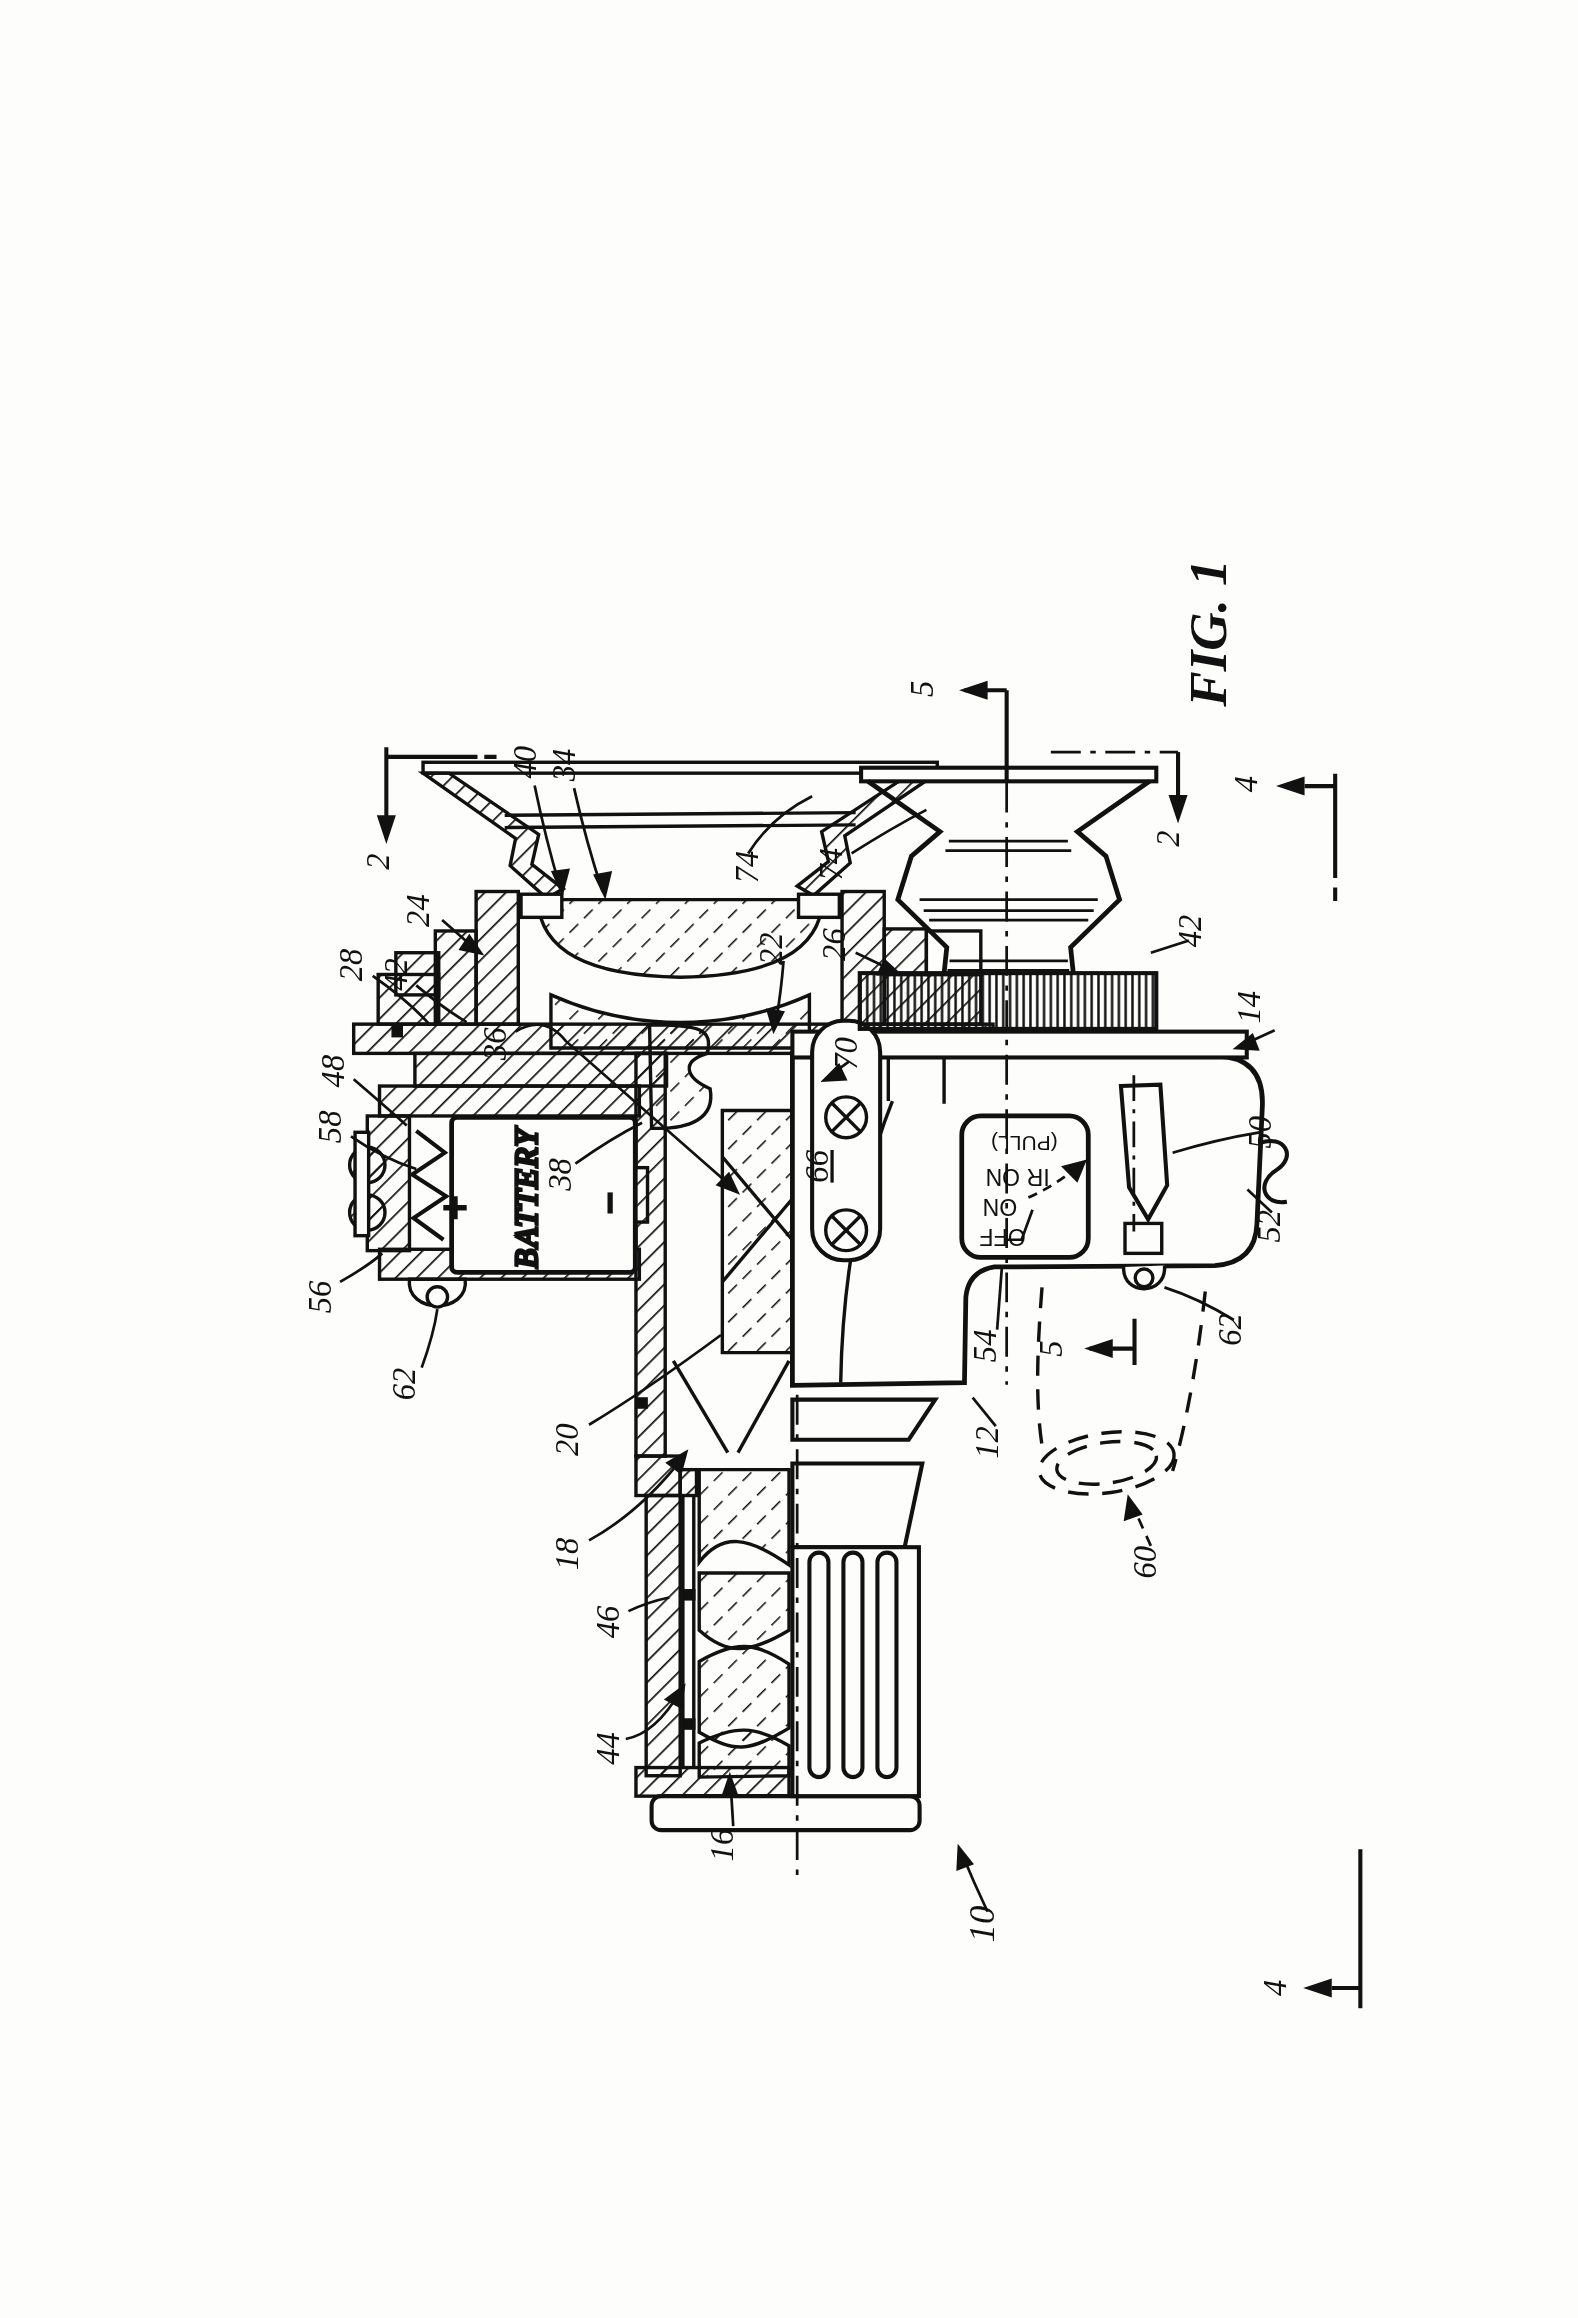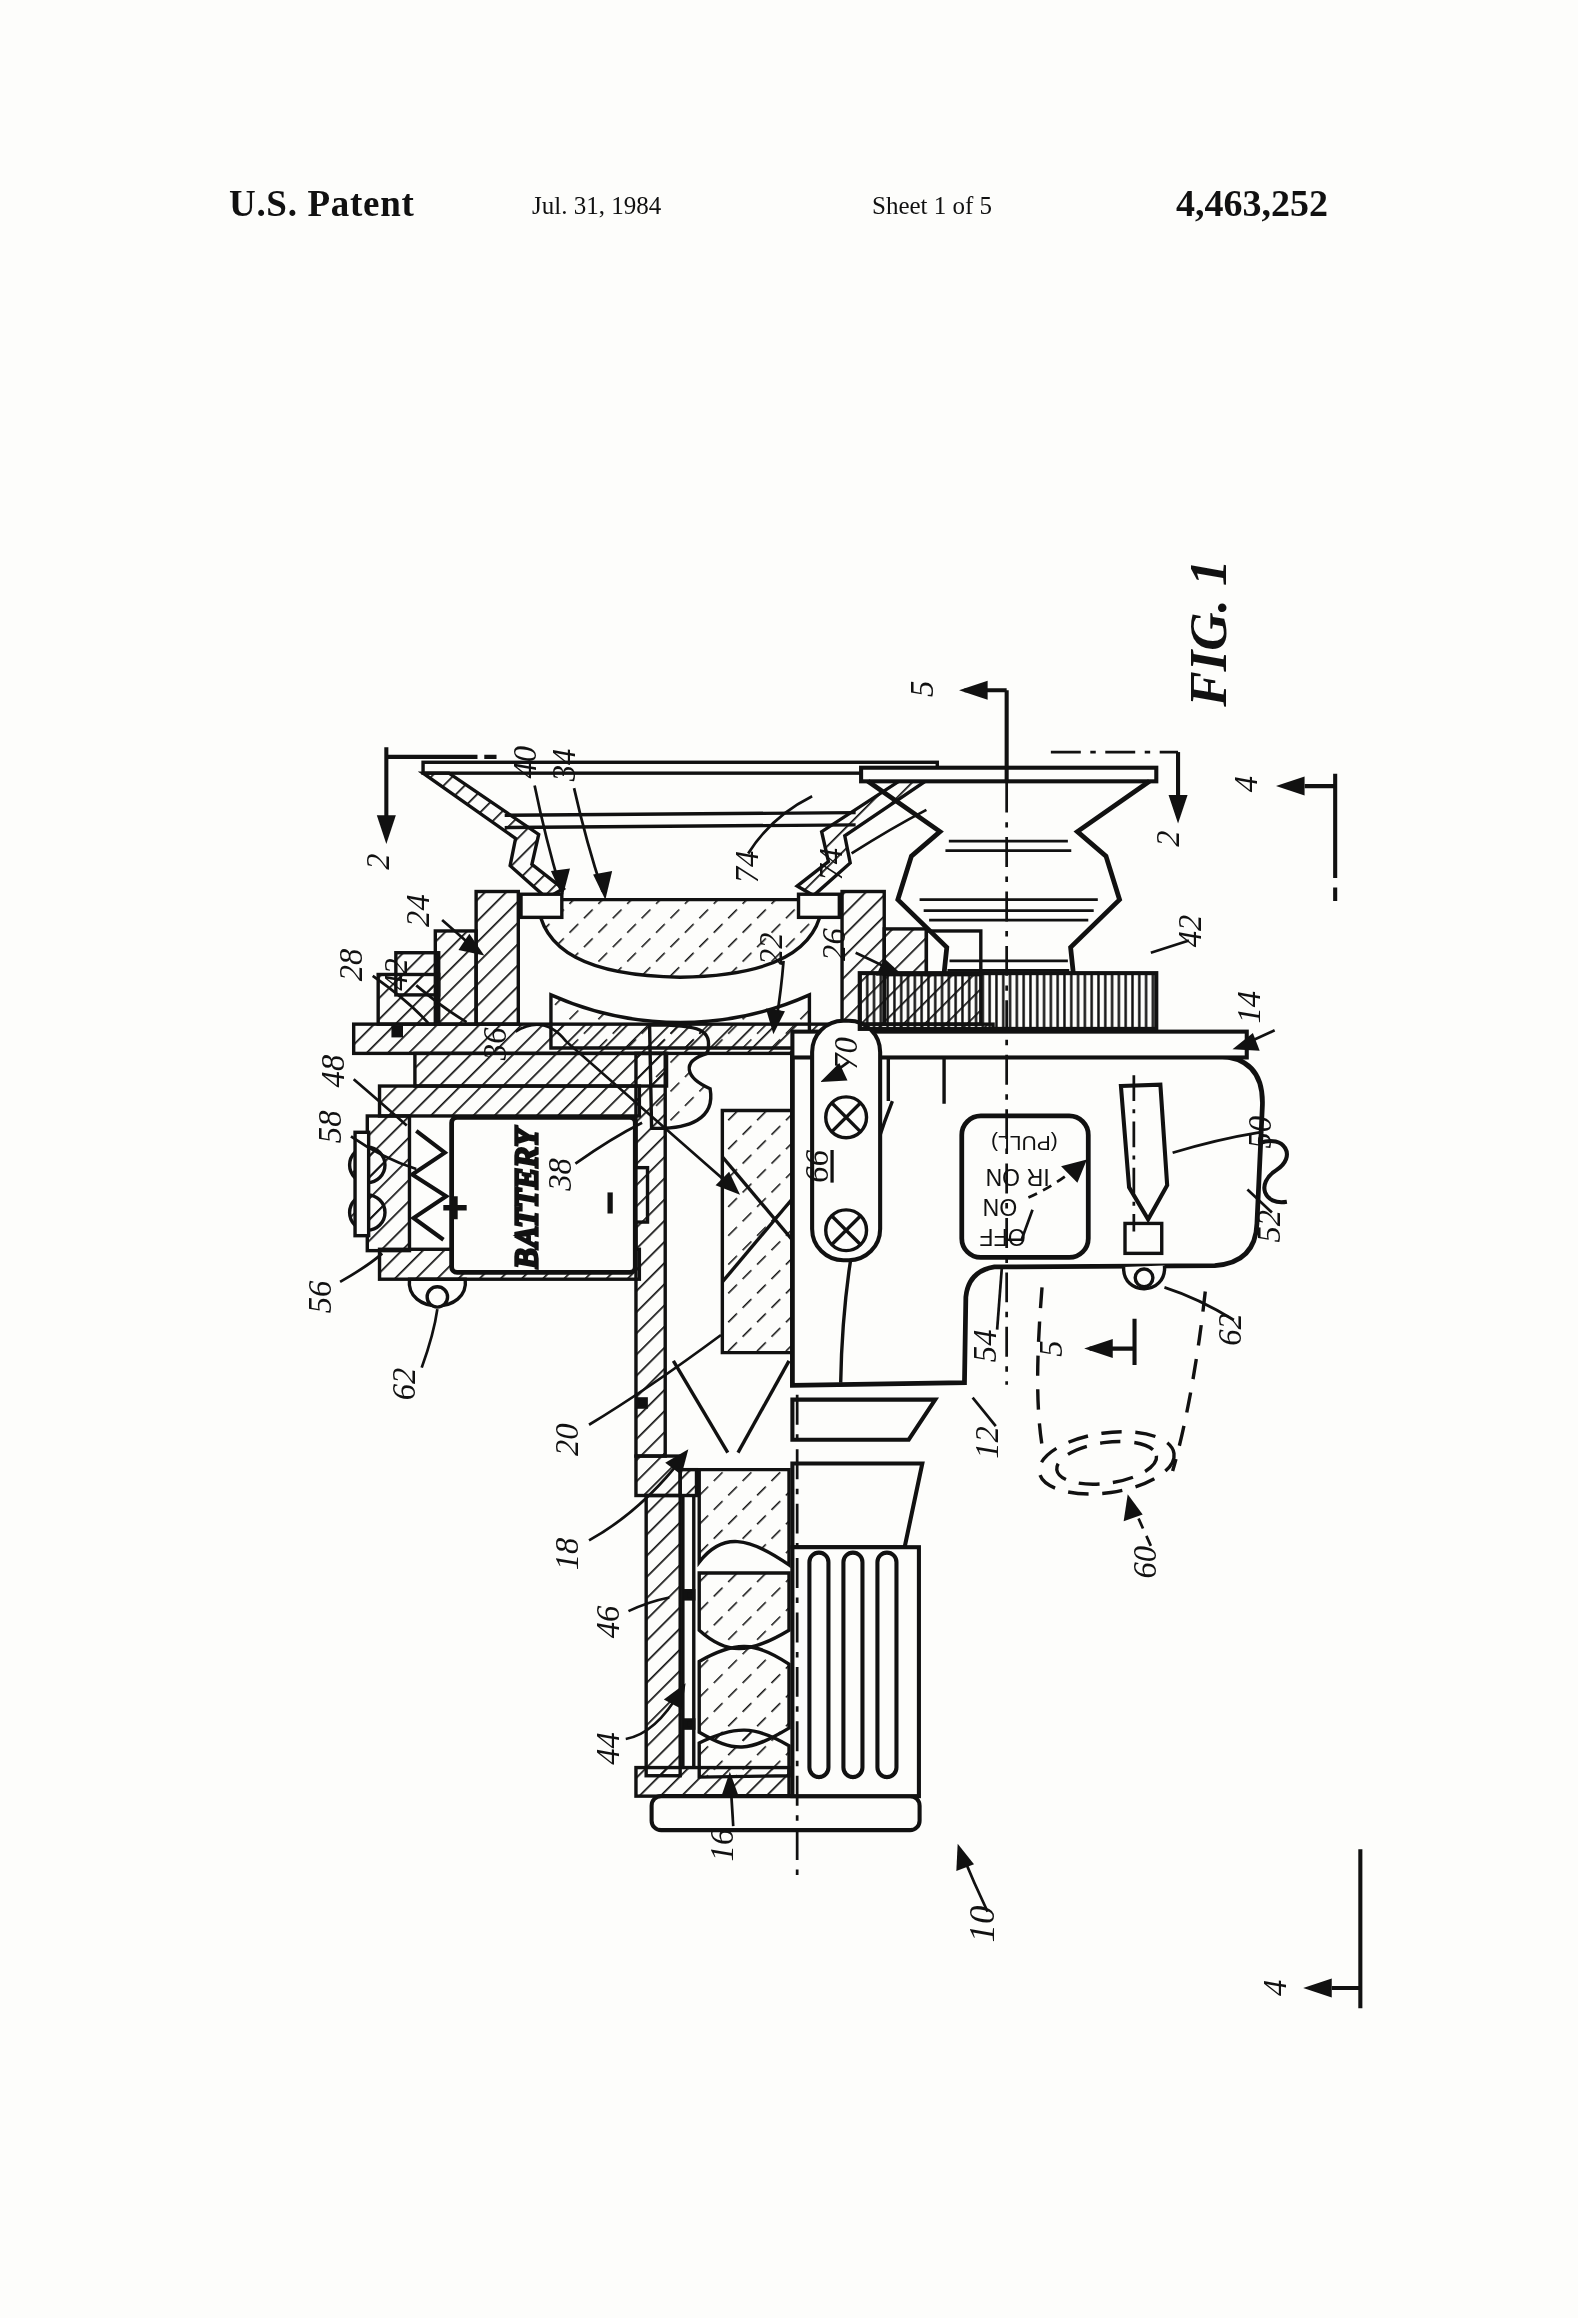--- a/index.html
+++ b/index.html
@@ -13,26 +13,20 @@
   svg{position:absolute;left:0;top:0;}
   text{fill:#111;}
   .ref{font-family:"Liberation Serif",serif;font-style:italic;}
   .figcap{font-family:"Liberation Serif",serif;font-style:italic;font-weight:bold;}
 </style>
 </head>
 <body>
 
 <div class="page">
 
-  <div class="hdr">
-    <div class="t1">U.S. Patent</div>
-    <div class="t2">Jul. 31, 1984</div>
-    <div class="t3">Sheet 1 of 5</div>
-    <div class="t4">4,463,252</div>
-  </div>
 
   <svg width="1578" height="2319" viewBox="0 0 2320 3408">
     <defs>
       <pattern id="h" width="22" height="22" patternUnits="userSpaceOnUse" patternTransform="rotate(45)">
         <line x1="0" y1="0" x2="0" y2="22" stroke="#111" stroke-width="5"></line>
       </pattern>
       <pattern id="g" width="30" height="30" patternUnits="userSpaceOnUse" patternTransform="rotate(45)">
         <line x1="0" y1="0" x2="0" y2="30" stroke="#111" stroke-width="4.5" stroke-dasharray="17 12"></line>
       </pattern>
       <pattern id="k" width="10" height="12" patternUnits="userSpaceOnUse">

